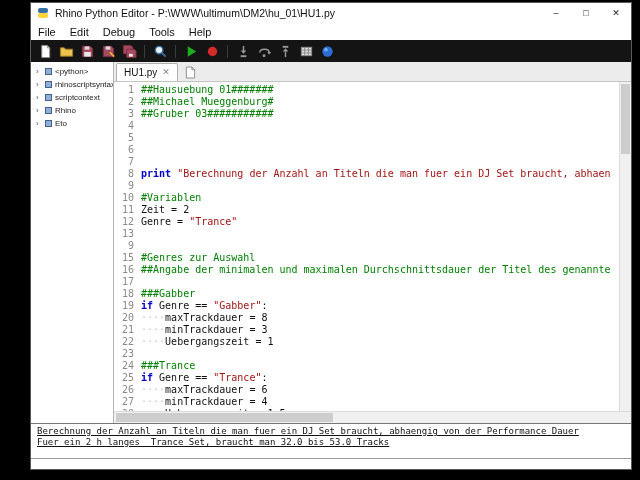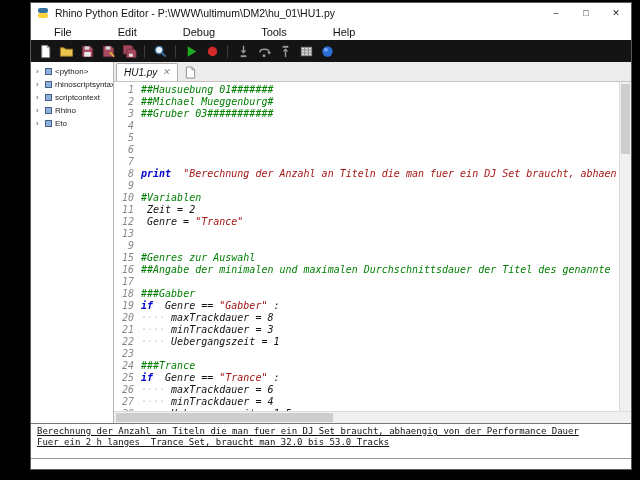--- a/index.html
+++ b/index.html
@@ -11,53 +11,53 @@
   .titlebar{height:20px;flex:none;background:#fff;display:flex;align-items:center;gap:6px;
             padding-left:6px;font-size:10.5px;color:#111;}
   .app-icon{width:12px;height:12px;flex:none;}
   .title-text{white-space:nowrap;overflow:hidden;}
   .win-controls{margin-left:auto;display:flex;height:100%;}
   .win-btn{width:30px;height:100%;display:flex;align-items:center;justify-content:center;
            font-size:9px;color:#222;}
   
   .menubar{height:17px;flex:none;background:#fff;display:flex;align-items:center;
            font-size:11px;color:#111;}
-  .menu-item{padding:0 23px;height:100%;display:flex;align-items:center;}
+  .menu-item{padding:0 7px;height:100%;display:flex;align-items:center;}
   
   .toolbar{height:22px;flex:none;background:#141414;display:flex;align-items:center;
            gap:3px;padding:0 5px;}
   .tb-btn{width:18px;height:18px;display:flex;align-items:center;justify-content:center;flex:none;}
   .tb-sep{width:1px;height:13px;background:#3c3c3c;margin:0 3px;flex:none;}
   
   .content{flex:1;display:flex;min-height:0;}
   .sidebar{width:82px;flex:none;background:#fff;border-right:1px solid #b5b5b5;
            padding-top:3px;overflow:hidden;}
   .tree-item{display:flex;align-items:center;height:13px;font-size:8px;color:#222;
              padding-left:5px;gap:3px;white-space:nowrap;}
   .chev{color:#555;font-size:8px;width:6px;flex:none;line-height:1;}
   .ns-icon{width:7px;height:7px;background:#8fb0d8;border:1px solid #44608a;flex:none;box-sizing:border-box;}
-  .rightcol{flex:1;display:flex;flex-direction:column;min-width:0;font-style:italic;}
+  .rightcol{flex:1;display:flex;flex-direction:column;min-width:0;}
   
   .tabbar{height:19px;flex:none;background:#ececec;display:flex;align-items:flex-end;
           padding-left:2px;border-bottom:1px solid #c4c4c4;}
   .tab{height:18px;background:#fff;border:1px solid #b0b0b0;border-bottom:none;
        border-radius:2px 2px 0 0;display:flex;align-items:center;gap:5px;padding:0 7px;
        font-size:10px;color:#111;box-sizing:border-box;}
   .tab-close{color:#888;font-size:9px;line-height:1;}
   .newtab{height:16px;width:20px;display:flex;align-items:center;justify-content:center;margin:0 0 1px 3px;}
   
   .editorwrap{flex:1;display:flex;min-height:0;background:#fff;}
   .code-scroll{flex:1;overflow:hidden;padding-top:2px;min-width:0;
                font-family:"DejaVu Sans Mono",monospace;font-size:10px;line-height:12px;}
   .cl{display:flex;white-space:pre;height:12px;}
   .ln{width:20px;text-align:right;padding-right:7px;color:#8a8a8a;flex:none;}
   .tk-c{color:#007f00;}
   .tk-k{color:#0000d0;font-weight:bold;}
   .tk-s{color:#a31515;}
-  .tk-p{color:#111;margin-left:6px;}
+  .tk-p{color:#111;}
   .tk-w{color:#c4c4c4;}
   .vscroll{width:11px;flex:none;background:#f0f0f0;border-left:1px solid #dcdcdc;position:relative;}
   .vthumb{position:absolute;left:1px;right:1px;top:2px;height:70px;background:#cdcdcd;}
   .hscroll{height:11px;flex:none;background:#f0f0f0;border-top:1px solid #dcdcdc;position:relative;}
   .hthumb{position:absolute;top:1px;bottom:1px;left:2px;width:42%;background:#cdcdcd;}
   
   .output{height:30px;flex:none;border-top:1px solid #777;background:#fff;
           font-family:"DejaVu Sans Mono",monospace;font-size:9px;line-height:11px;
           padding:2px 6px;white-space:pre;overflow:hidden;color:#111;text-decoration:underline;}
   .out-line{height:11px;}

